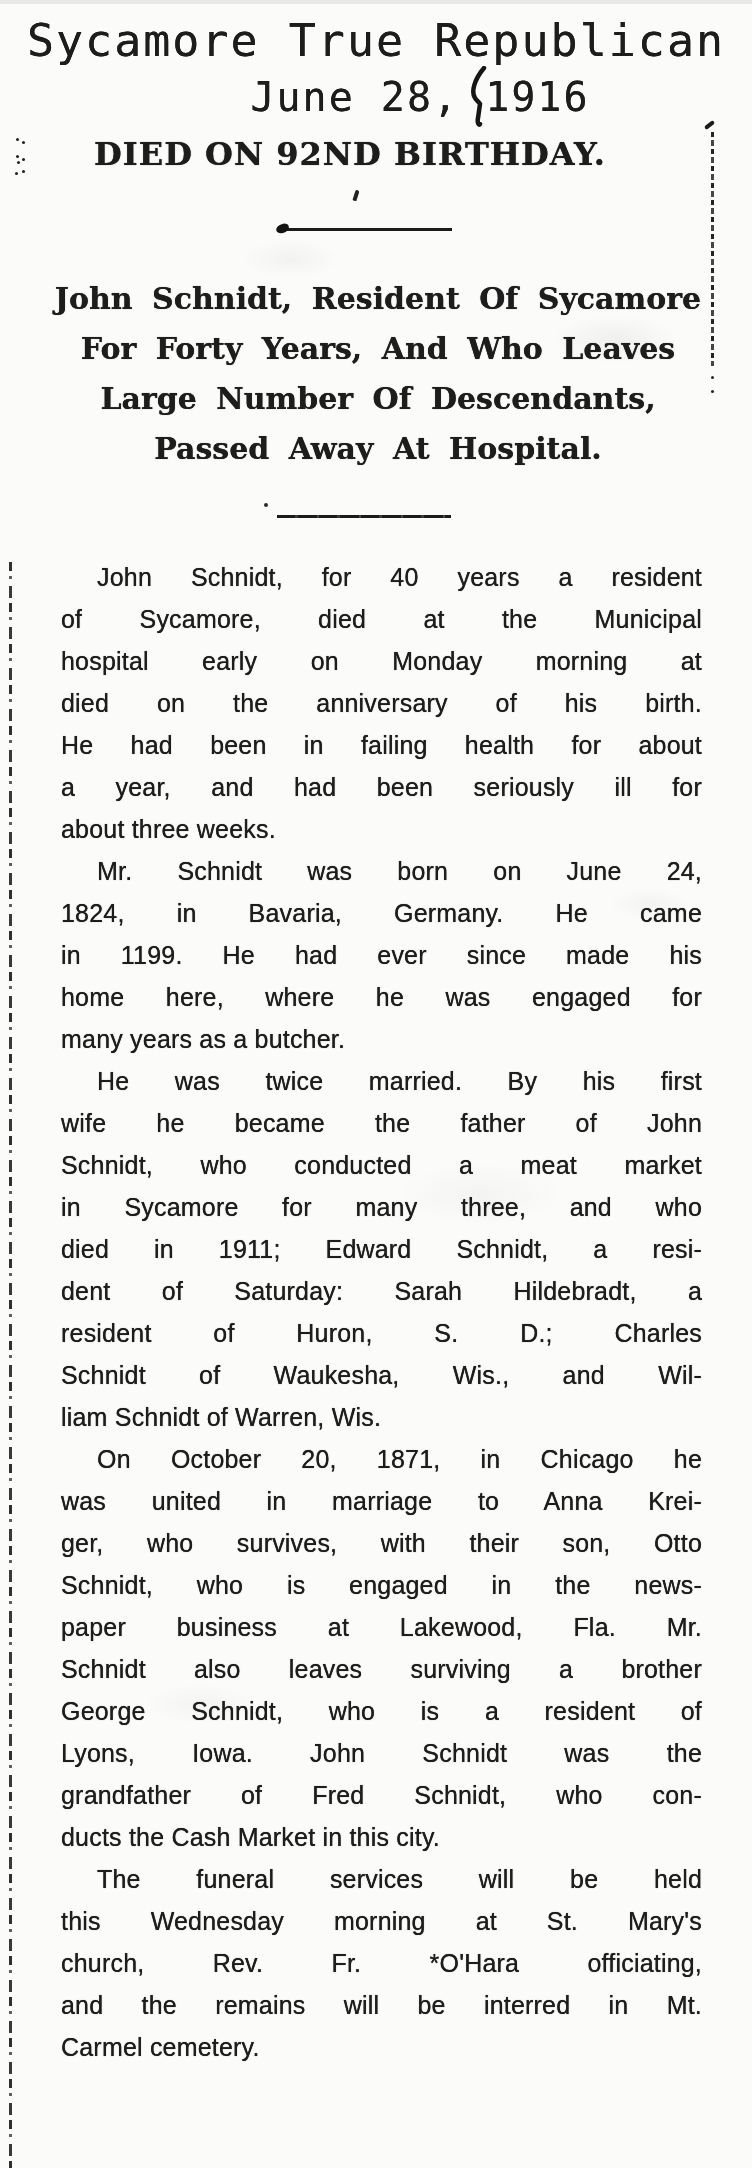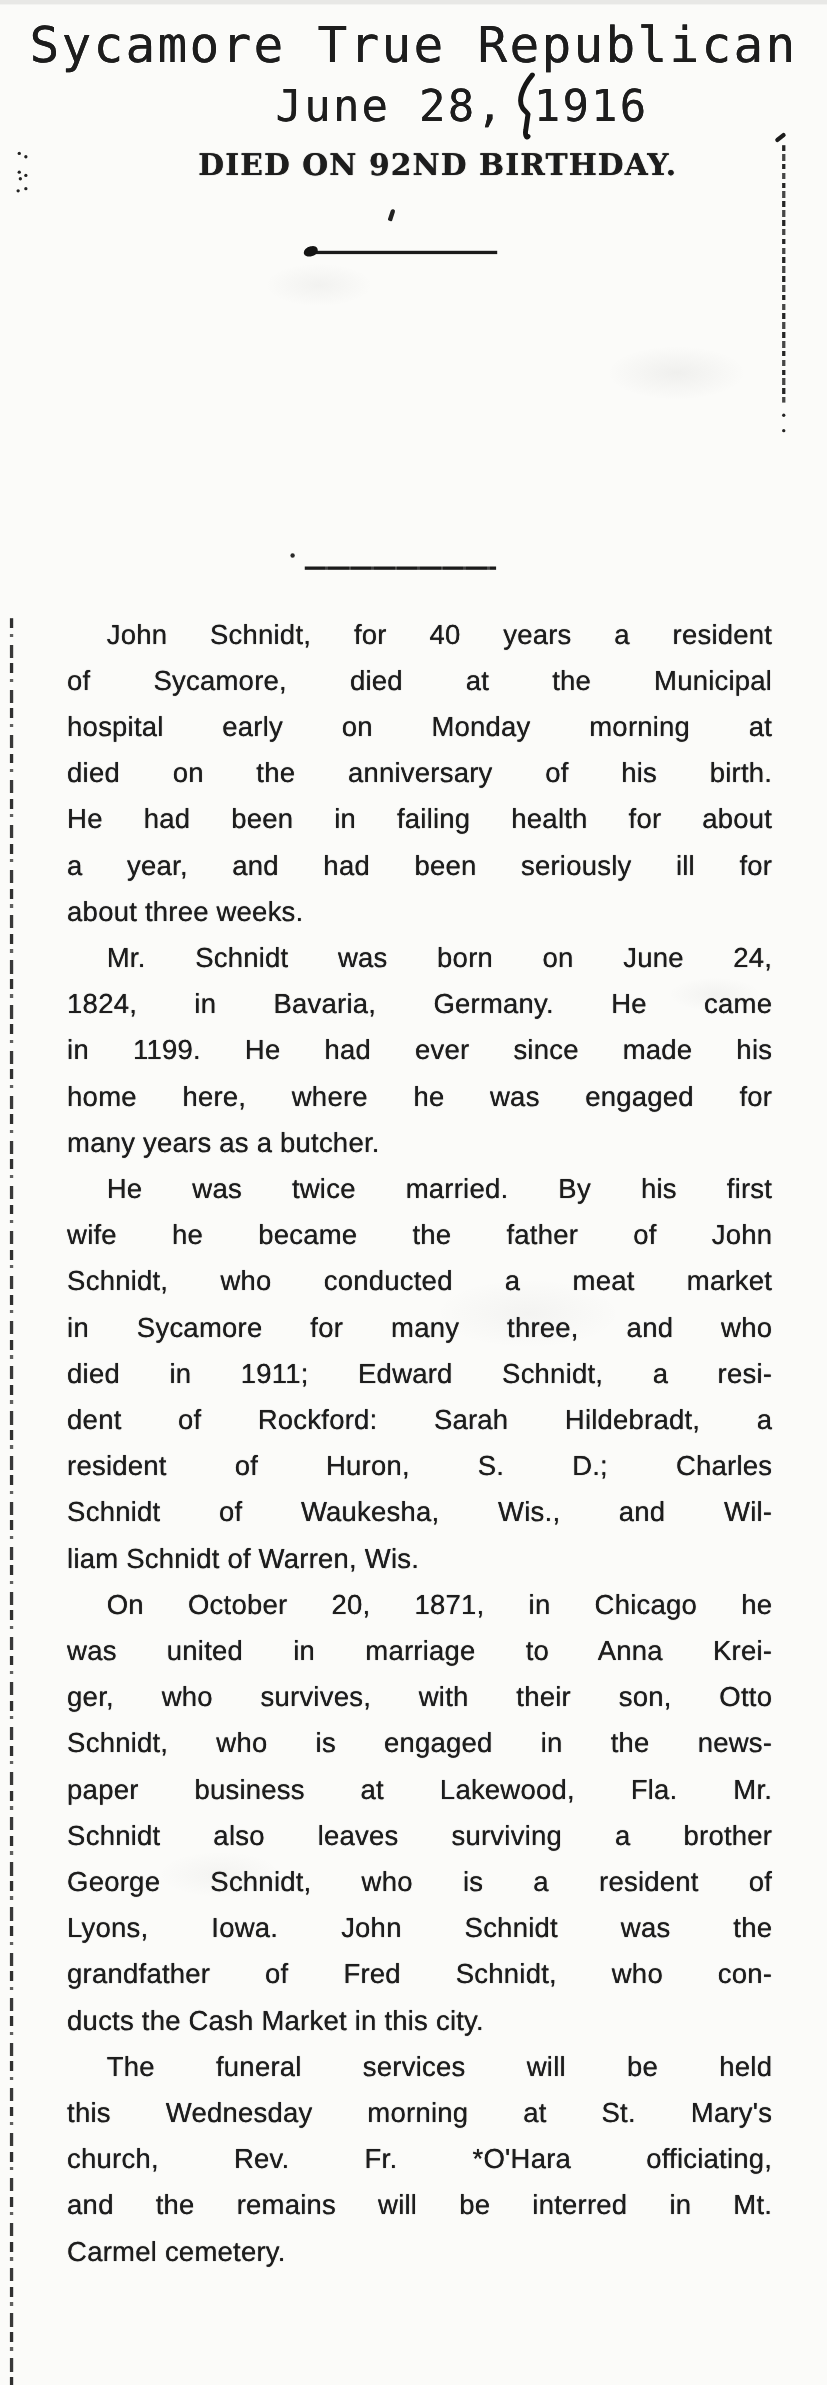--- a/index.html
+++ b/index.html
@@ -32,22 +32,22 @@
     font-family: "DejaVu Sans Mono", monospace;
     font-size: 40px; letter-spacing: 2px; text-align: center;
     white-space: nowrap; text-shadow: 0 0 0.6px #1d1d1d; padding-left: 44px;
   }
   .overstrike { position: absolute; top: 62px; left: 462px; }
 
   
   .headline {
     position: absolute; top: 131px; left: 0; width: 700px; margin: 0;
     font-family: "DejaVu Serif", serif; font-weight: bold;
-    font-size: 27px; letter-spacing: 1px; text-align: center;
-    white-space: nowrap; text-shadow: 0 0 0.8px #151515; padding-left: 48px;
+    font-size: 32px; letter-spacing: 1px; text-align: center;
+    white-space: nowrap; text-shadow: 0 0 0.8px #151515;
   }
 
   .tick {
     position: absolute; top: 186px; left: 354px; width: 4px; height: 11px;
     background: #222; border-radius: 2px 2px 1px 1px; transform: rotate(18deg);
   }
 
   .rule { position: absolute; background: #1b1b1b; height: 3px; }
   .rule1 { top: 224px; left: 279px; width: 173px; }
   .rule1::before {
@@ -126,20 +126,26 @@
     <path d="M22,2 C12,14 9,26 13,32 C15,35 17,36 18,38 L16,52 C15,57 17,60 18,58" fill="none" stroke="#161616" stroke-width="4.5" stroke-linecap="round"></path>
   </svg>
 
   <h1 class="headline">DIED ON 92ND BIRTHDAY.</h1>
 
   <div class="headline-margin-dots"></div>
   <div class="tick"></div>
 
   <div class="rule rule1"></div>
 
+  <div class="subhead">
+    <div class="subline">John Schnidt, Resident Of Sycamore</div>
+    <div class="subline">For Forty Years, And Who Leaves</div>
+    <div class="subline">Large Number Of Descendants,</div>
+    <div class="subline">Passed Away At Hospital.</div>
+  </div>
 
   <div class="speck speck-a"></div>
   <div class="rule rule2"></div>
 
   <div class="body-col">
       <div class="paragraph">
         <div class="bline first">John Schnidt, for 40 years a resident</div>
         <div class="bline">of Sycamore, died at the Municipal</div>
         <div class="bline">hospital early on Monday morning at</div>
         <div class="bline">died on the anniversary of his birth.</div>
@@ -153,21 +159,21 @@
         <div class="bline">in 1199. He had ever since made his</div>
         <div class="bline">home here, where he was engaged for</div>
         <div class="bline last">many years as a butcher.</div>
       </div>
       <div class="paragraph">
         <div class="bline first">He was twice married. By his first</div>
         <div class="bline">wife he became the father of John</div>
         <div class="bline">Schnidt, who conducted a meat market</div>
         <div class="bline">in Sycamore for many three, and who</div>
         <div class="bline">died in 1911; Edward Schnidt, a resi-</div>
-        <div class="bline">dent of Rockford: Sarah Hildebradt, a</div>
+        <div class="bline">dent of Saturday: Sarah Hildebradt, a</div>
         <div class="bline">resident of Huron, S. D.; Charles</div>
         <div class="bline">Schnidt of Waukesha, Wis., and Wil-</div>
         <div class="bline last">liam Schnidt of Warren, Wis.</div>
       </div>
       <div class="paragraph">
         <div class="bline first">On October 20, 1871, in Chicago he</div>
         <div class="bline">was united in marriage to Anna Krei-</div>
         <div class="bline">ger, who survives, with their son, Otto</div>
         <div class="bline">Schnidt, who is engaged in the news-</div>
         <div class="bline">paper business at Lakewood, Fla. Mr.</div>

